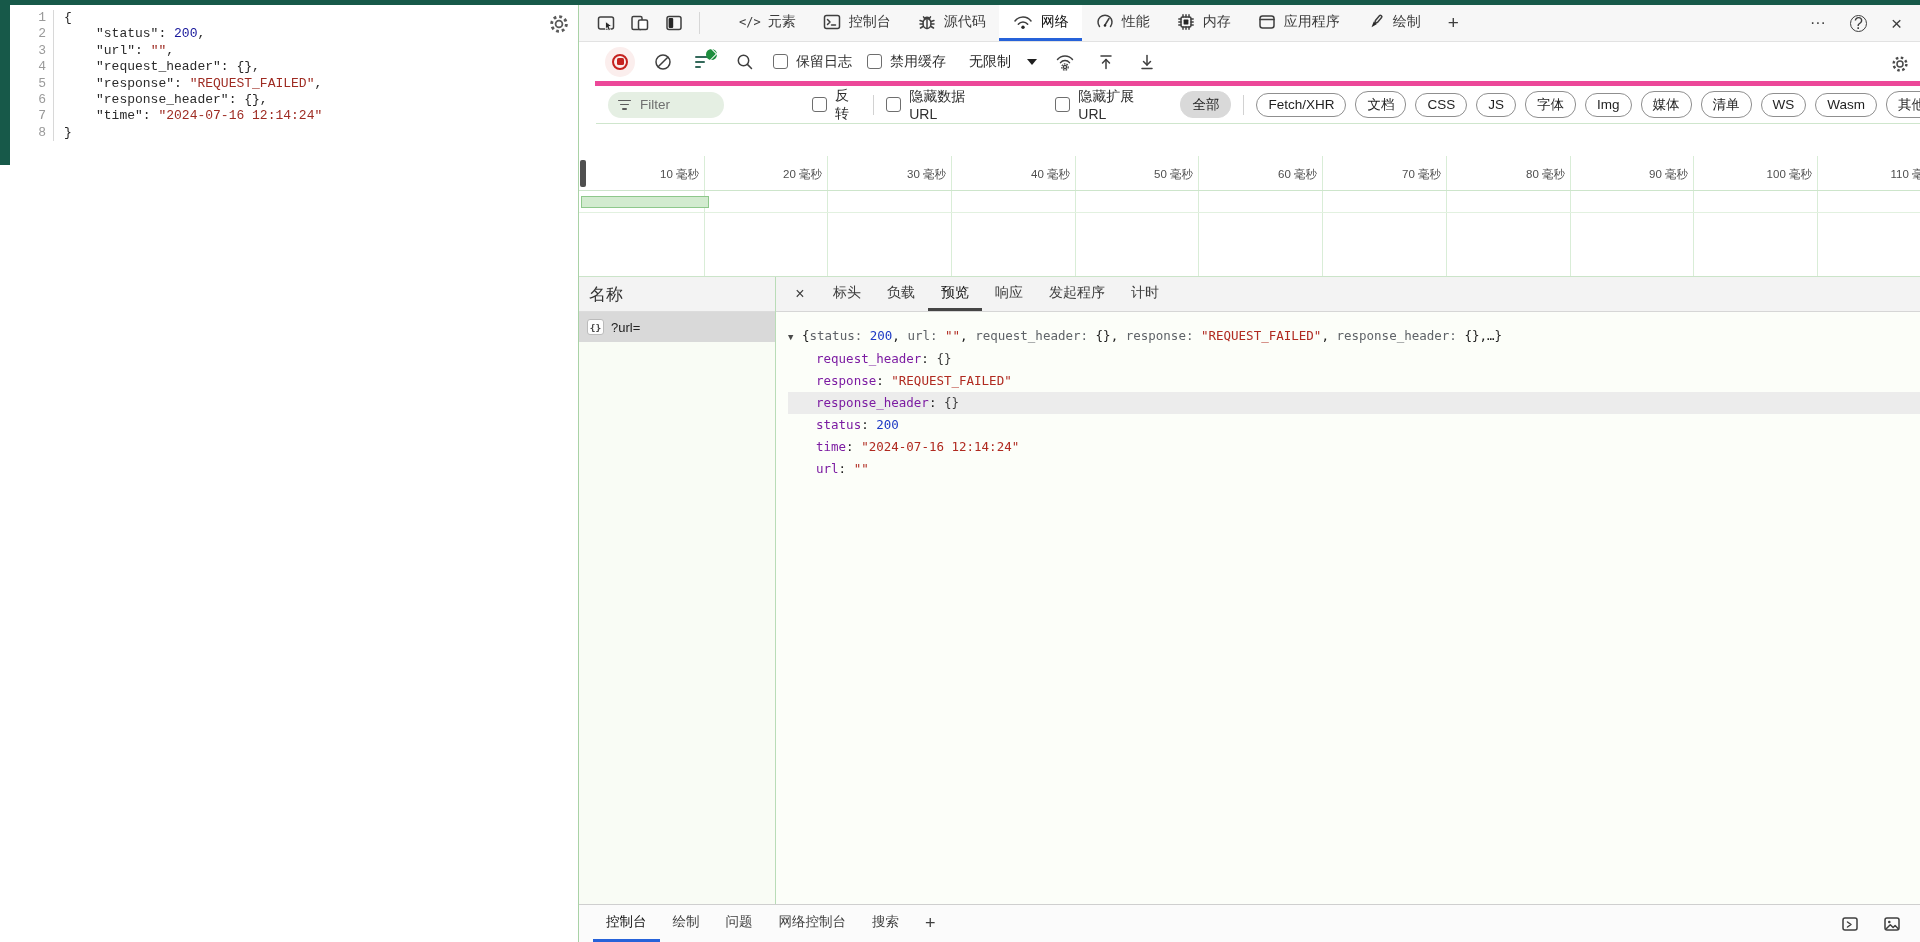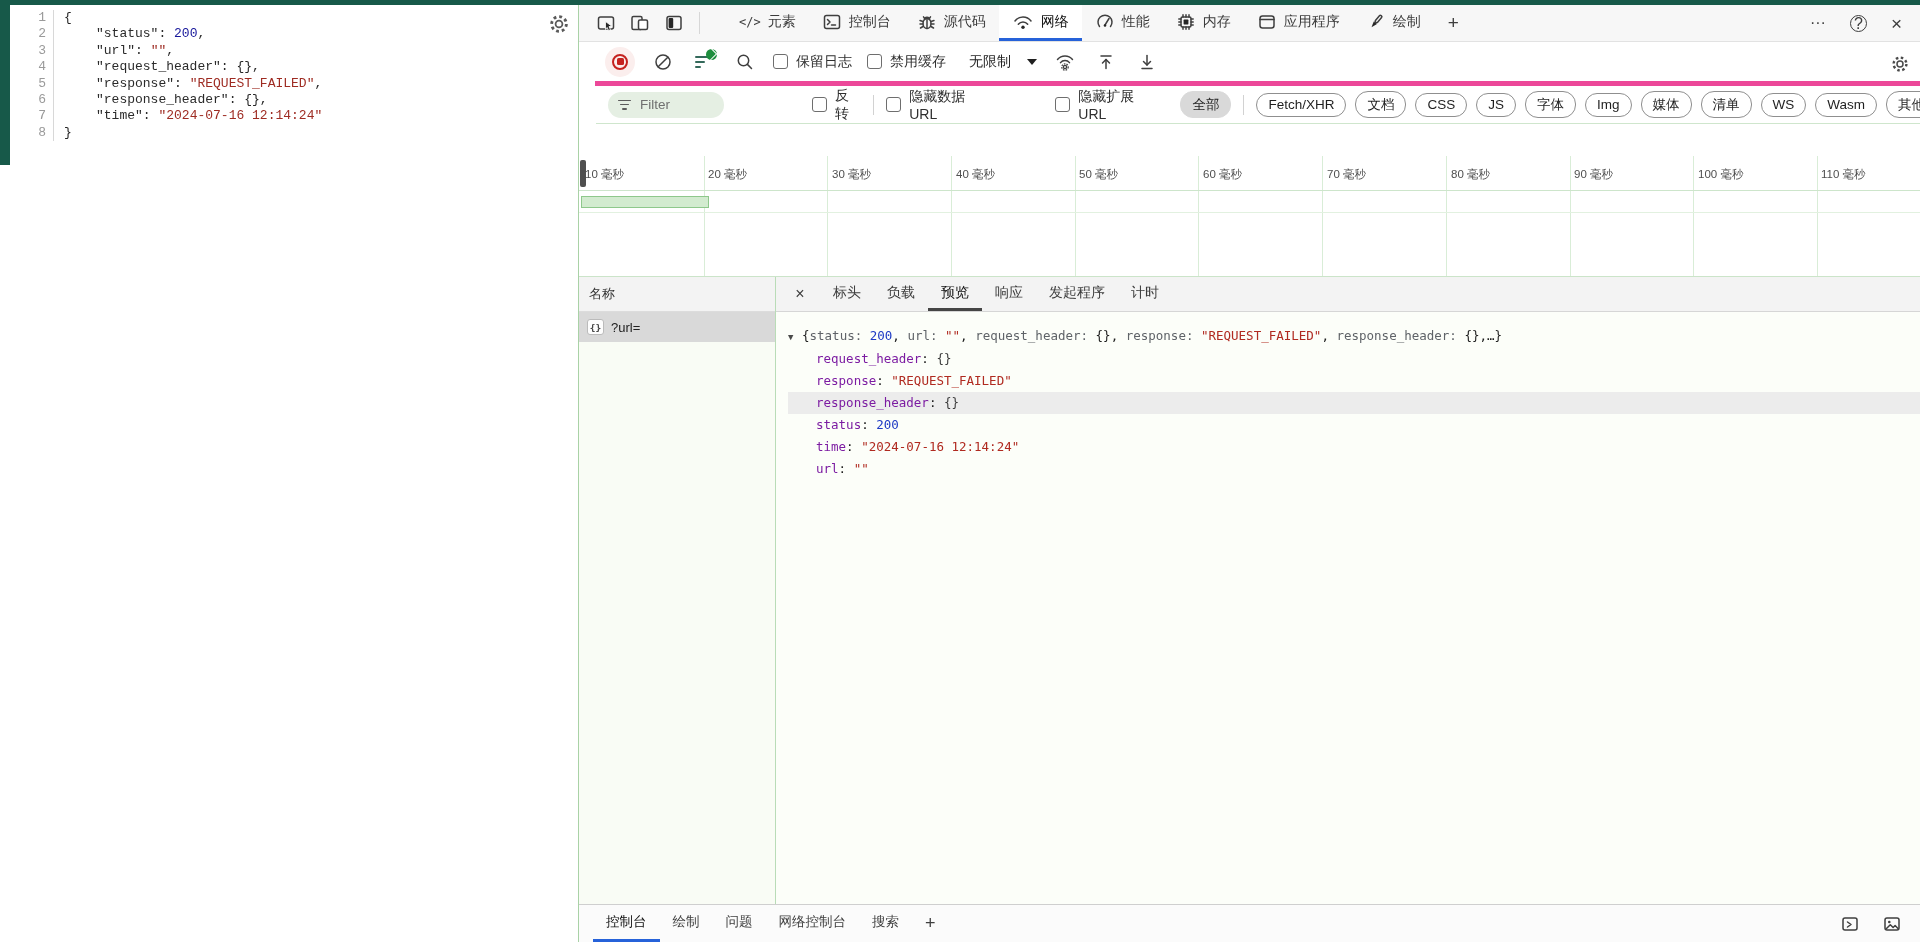--- a/index.html
+++ b/index.html
@@ -82,28 +82,28 @@
   .chip-sep { width:1px; height:20px; background:#d2d2d2; margin:0 3px; }
 
   
   .blocked-row { position:absolute; left:0; top:119px; width:100%; height:32px; background:#fff; border-bottom:1px solid #cfe6cd; display:flex; align-items:center; gap:24px; padding-left:12px; }
 
   
   .waterfall { position:absolute; left:0; top:151px; width:100%; height:121px; background:#fff; border-bottom:1px solid #cbe4c9; overflow:hidden; }
   .grid-v { position:absolute; top:0; bottom:0; width:1px; background:#d9edd7; }
   .ruler-line { position:absolute; left:0; top:34px; width:100%; height:1px; background:#cde5cb; }
   .lane-line  { position:absolute; left:0; top:56px; width:100%; height:1px; background:#e2f1e0; }
-  .tl-label { position:absolute; top:11px; width:114px; height:16px; text-align:left; font-size:11.5px; color:#4f4f4f; white-space:nowrap; }
+  .tl-label { position:absolute; top:11px; width:114px; height:16px; text-align:right; font-size:11.5px; color:#4f4f4f; white-space:nowrap; }
   .scrubber { position:absolute; left:1px; top:4px; width:6px; height:27px; background:#4f4f4f; border-radius:2px; cursor:ew-resize; }
   .ov-bar { position:absolute; left:2px; top:40px; width:128px; height:12px; background:#d2ebcf; border:1px solid #8ec88b; cursor:pointer; }
 
   
   .main-split { position:absolute; left:0; top:272px; width:100%; height:627px; display:flex; }
   .request-list { position:relative; width:197px; height:100%; background:#f9fcf5; border-right:1px solid #b9dcb7; flex:none; }
-  .rl-header { height:35px; background:#f3f3f3; border-bottom:1px solid #dcdcdc; display:flex; align-items:center; padding-left:10px; font-size:13px; color:#333; cursor:pointer; }
+  .rl-header { height:35px; background:#f3f3f3; border-bottom:1px solid #dcdcdc; display:flex; align-items:center; padding-left:10px; font-size:17px; color:#333; cursor:pointer; }
   .rl-row { height:30px; background:#d9d9d9; display:flex; align-items:center; gap:7px; padding-left:8px; font-size:13px; color:#222; cursor:pointer; }
   .brace-icon { width:17px; height:16px; background:#fdfdfd; border:1px solid #bbb; border-radius:3px; display:grid; place-items:center; font-size:9.5px; font-weight:bold; color:#444; font-family:"DejaVu Sans Mono", monospace; }
   .summary-bar { position:absolute; left:0; bottom:0; width:100%; height:46px; border-top:1px solid #d6d6d6; background:#fafcf7; display:flex; align-items:center; gap:13px; padding-left:10px; font-size:12.5px; color:#3a3a3a; white-space:nowrap; overflow:hidden; }
 
   .details-pane { position:relative; flex:1; background:#fcfef9; overflow:hidden; }
   .dp-tabs { height:35px; background:#f3f3f3; border-bottom:1px solid #d6d6d6; display:flex; align-items:center; padding-left:10px; }
   .dp-close { width:28px; height:100%; display:grid; place-items:center; font-size:16px; color:#3e3e3e; cursor:pointer; margin-right:6px; }
   .dtab { height:100%; display:flex; align-items:center; padding:0 13px; font-size:14px; color:#3c3c3c; border-bottom:3px solid transparent; cursor:pointer; }
   .dtab.sel { color:#111; border-bottom-color:#454545; }
 

